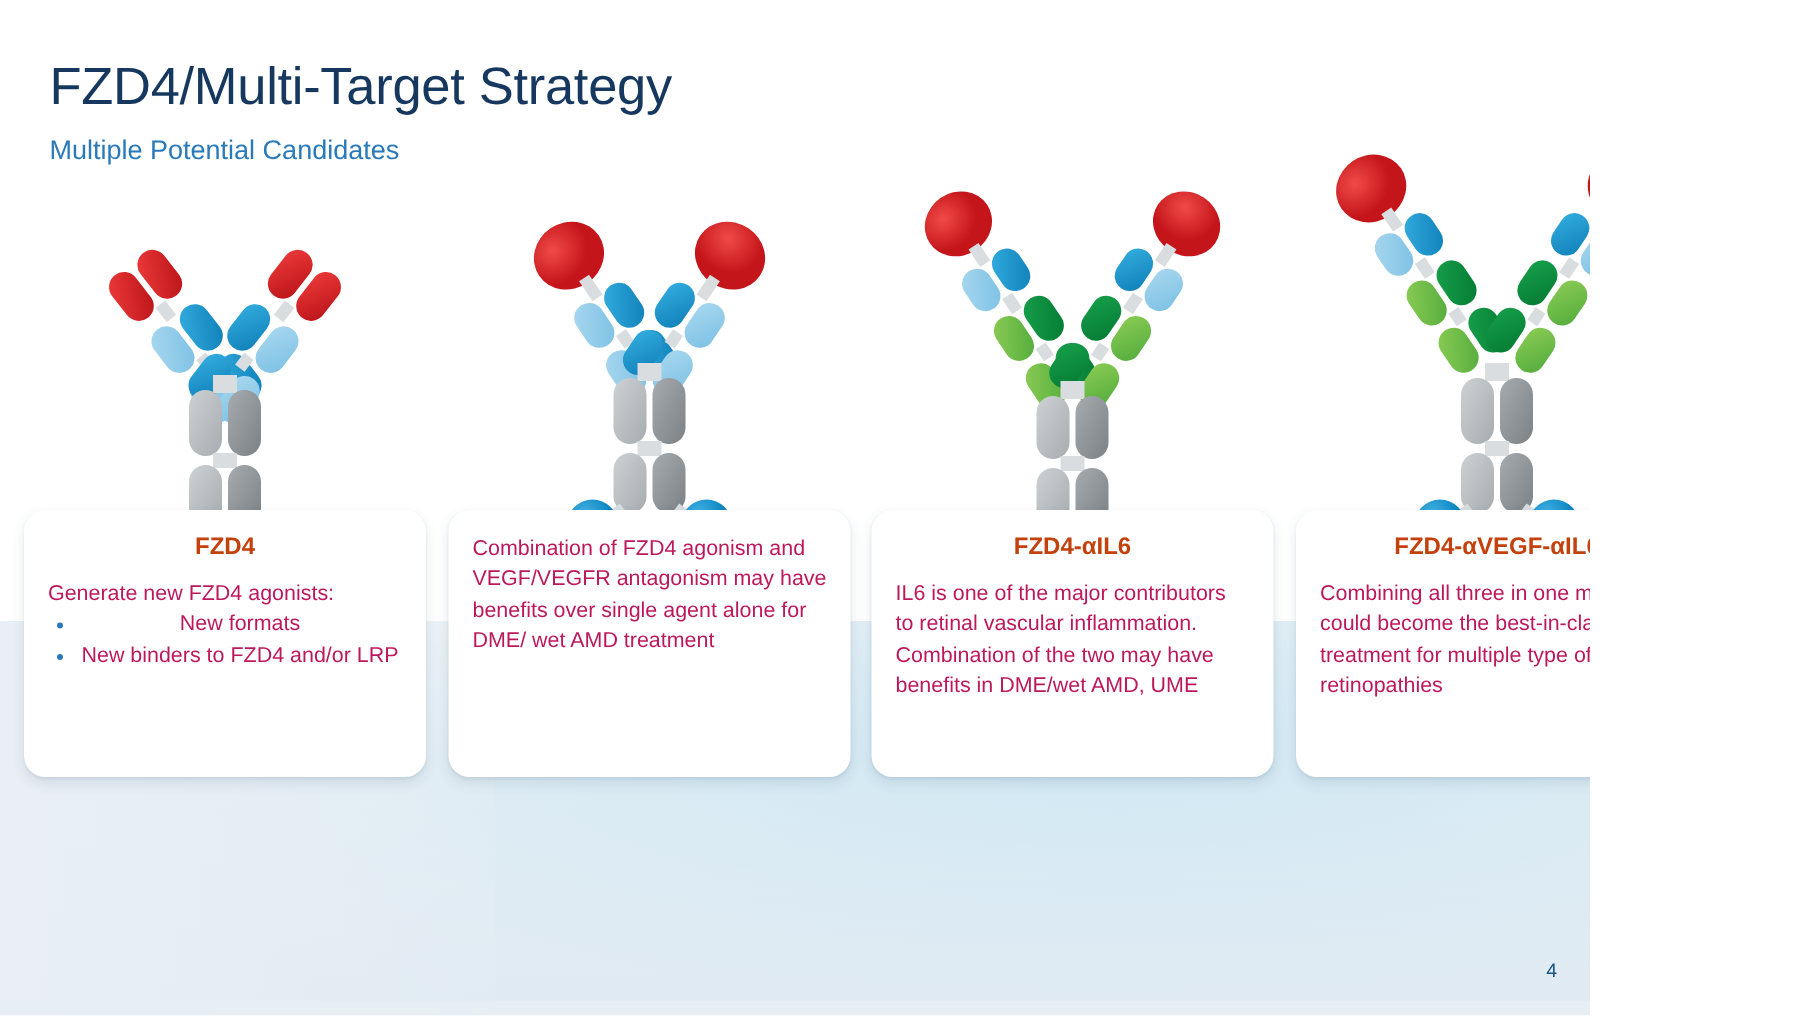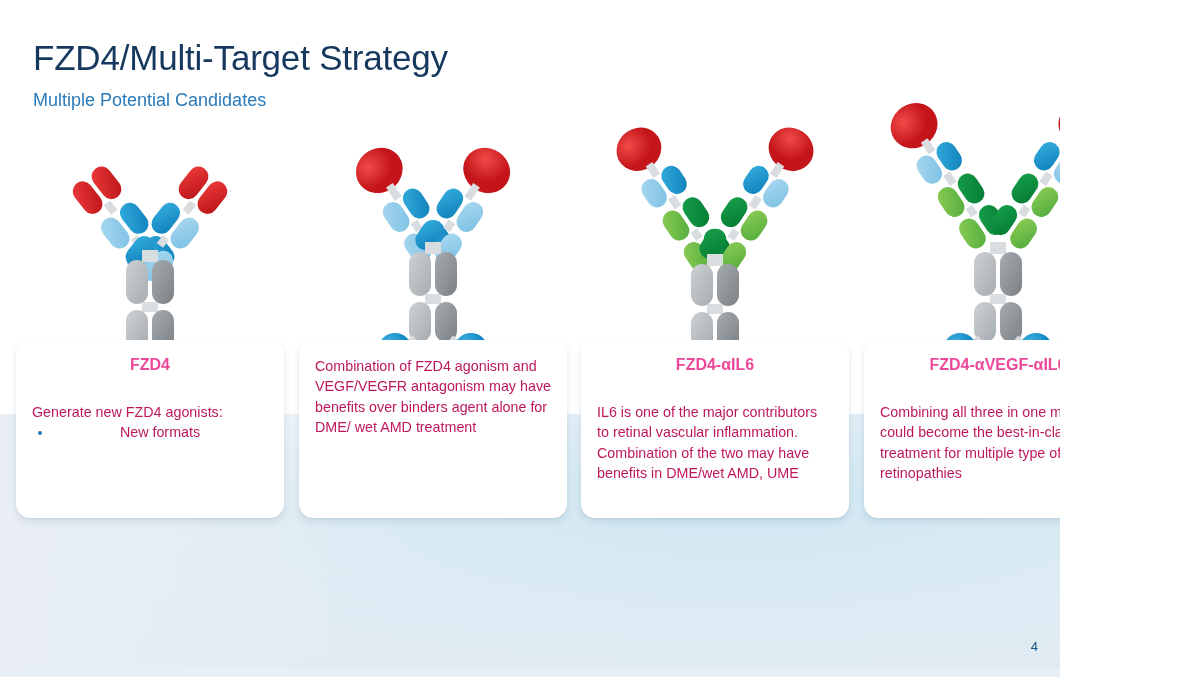--- a/index.html
+++ b/index.html
@@ -104,24 +104,24 @@
     top: 0;
     width: 268px;
     height: 178px;
     background: #ffffff;
     border-radius: 14px;
     box-shadow: 0 4px 9px rgba(30,60,90,0.11), 0 1px 2px rgba(30,60,90,0.07);
     padding: 16px 16px 12px 16px;
   }
   .card-title {
     text-align: center;
-    color: #ec4899;
+    color: #c2410c;
     font-size: 16px;
     font-weight: bold;
-    margin-bottom: 28px;
+    margin-bottom: 12px;
     white-space: nowrap;
   }
   .card-body {
     font-size: 14.3px;
     line-height: 1.42;
     color: #be185d;
   }
   .card-body p { margin: 0; }
   .bullets { list-style: none; margin: 0; padding: 0; text-align: center; }
   .bullets li {
@@ -430,27 +430,28 @@
   </div>
 
   <div class="cards">
 
     <div class="card" style="left:16px;">
       <div class="card-title">FZD4</div>
       <div class="card-body">
         <p>Generate new FZD4 agonists:</p>
         <ul class="bullets">
           <li>New formats</li>
+          <li>New binders to FZD4 and/or LRP</li>
         </ul>
       </div>
     </div>
 
     <div class="card" style="left:299px;">
       <div class="card-body">
-        <p>Combination of FZD4 agonism and VEGF/VEGFR antagonism may have benefits over binders agent alone for DME/ wet AMD treatment</p>
+        <p>Combination of FZD4 agonism and VEGF/VEGFR antagonism may have benefits over single agent alone for DME/ wet AMD treatment</p>
       </div>
     </div>
 
     <div class="card" style="left:581px;">
       <div class="card-title">FZD4-αIL6</div>
       <div class="card-body">
         <p>IL6 is one of the major contributors to retinal vascular inflammation. Combination of the two may have benefits in DME/wet AMD, UME</p>
       </div>
     </div>
 

